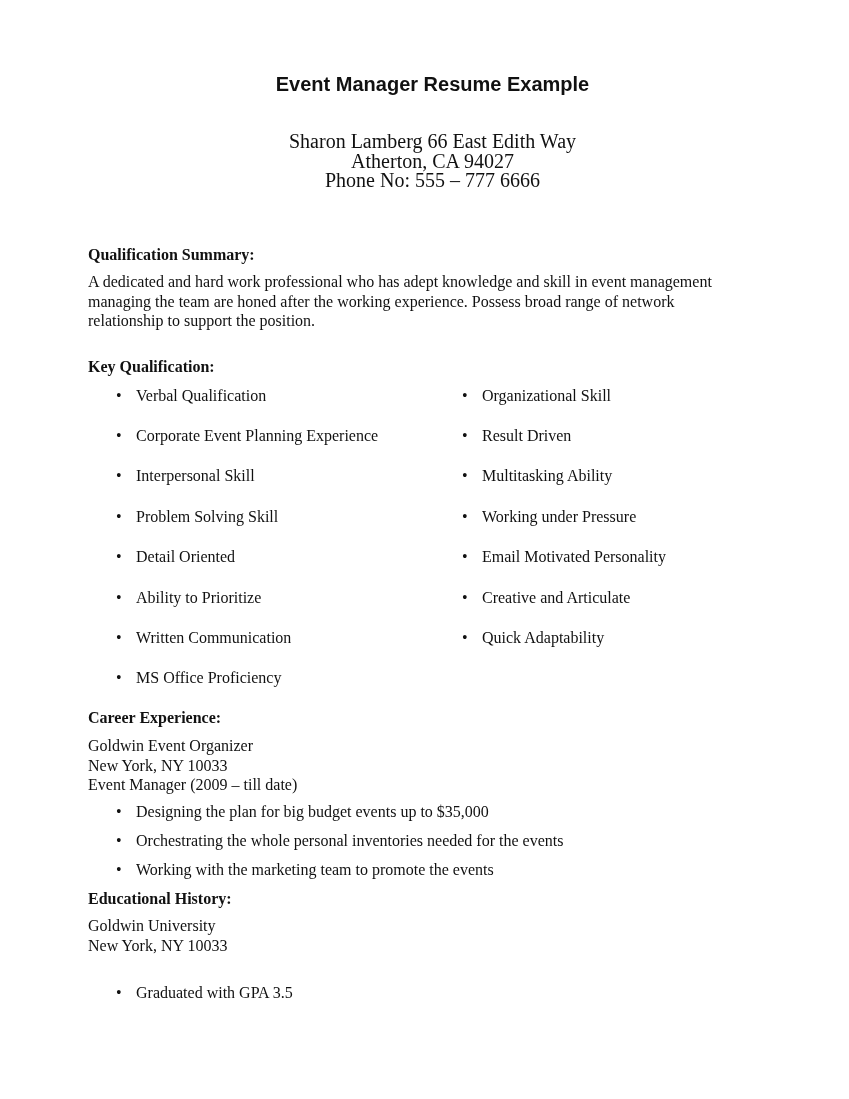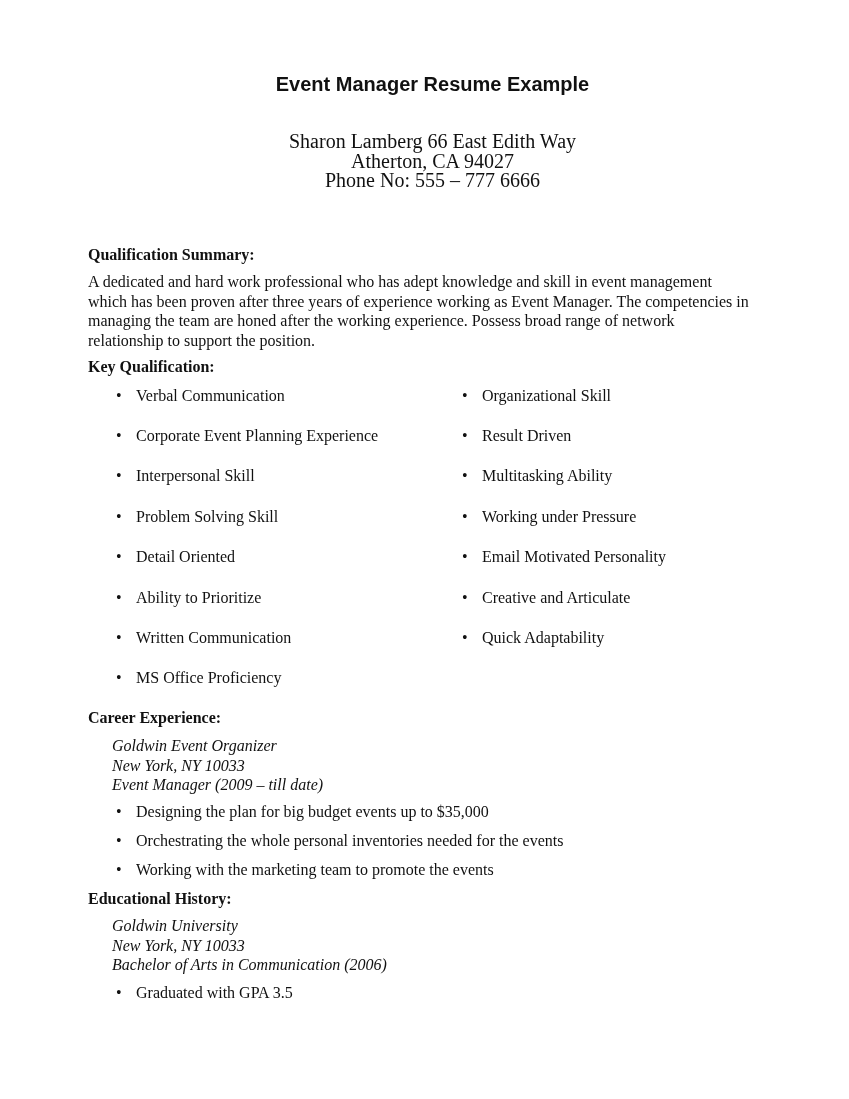--- a/index.html
+++ b/index.html
@@ -65,53 +65,50 @@
       left: 0;
       top: 0;
       width: 10px;
     }
     .bullet-text {
       position: absolute;
       left: 20px;
       top: 0;
     }
     .italic-line {
-      font-style: italic;
       line-height: 19.5px;
       height: 19.5px;
-      margin-left: 24px;
     }
   </style>
 </head>
 <body>
 
 <div class="page">
 
   <h1 class="title">Event Manager Resume Example</h1>
 
   <div class="contact">
     <div>Sharon Lamberg 66 East Edith Way</div>
     <div>Atherton, CA 94027</div>
     <div>Phone No: 555 – 777 6666</div>
   </div>
 
   <div class="abs heading" style="left:80px; top:245px;">Qualification Summary:</div>
   <div class="abs para" style="left:80px; top:272px;">
     <div>A dedicated and hard work professional who has adept knowledge and skill in event management</div>
-    <div>which has been proven after three years of experience working as Event Manager. The competencies in</div>
     <div>managing the team are honed after the working experience. Possess broad range of network</div>
     <div>relationship to support the position.</div>
   </div>
 
   <div class="abs heading" style="left:80px; top:357px;">Key Qualification:</div>
 
   <div>
     <div class="bullet-row" style="left:108px; top:386px;">
       <span class="bullet">•</span>
-      <span class="bullet-text">Verbal Communication</span>
+      <span class="bullet-text">Verbal Qualification</span>
     </div>
     <div class="bullet-row" style="left:108px; top:426px;">
       <span class="bullet">•</span>
       <span class="bullet-text">Corporate Event Planning Experience</span>
     </div>
     <div class="bullet-row" style="left:108px; top:466px;">
       <span class="bullet">•</span>
       <span class="bullet-text">Interpersonal Skill</span>
     </div>
     <div class="bullet-row" style="left:108px; top:507px;">
@@ -185,21 +182,20 @@
     <div class="bullet-row" style="left:108px; top:860px;">
       <span class="bullet">•</span>
       <span class="bullet-text">Working with the marketing team to promote the events</span>
     </div>
   </div>
 
   <div class="abs heading" style="left:80px; top:889px;">Educational History:</div>
   <div class="abs" style="left:80px; top:916px;">
     <div class="italic-line">Goldwin University</div>
     <div class="italic-line">New York, NY 10033</div>
-    <div class="italic-line">Bachelor of Arts in Communication (2006)</div>
   </div>
   <div>
     <div class="bullet-row" style="left:108px; top:983px;">
       <span class="bullet">•</span>
       <span class="bullet-text">Graduated with GPA 3.5</span>
     </div>
   </div>
 
 </div>
 

